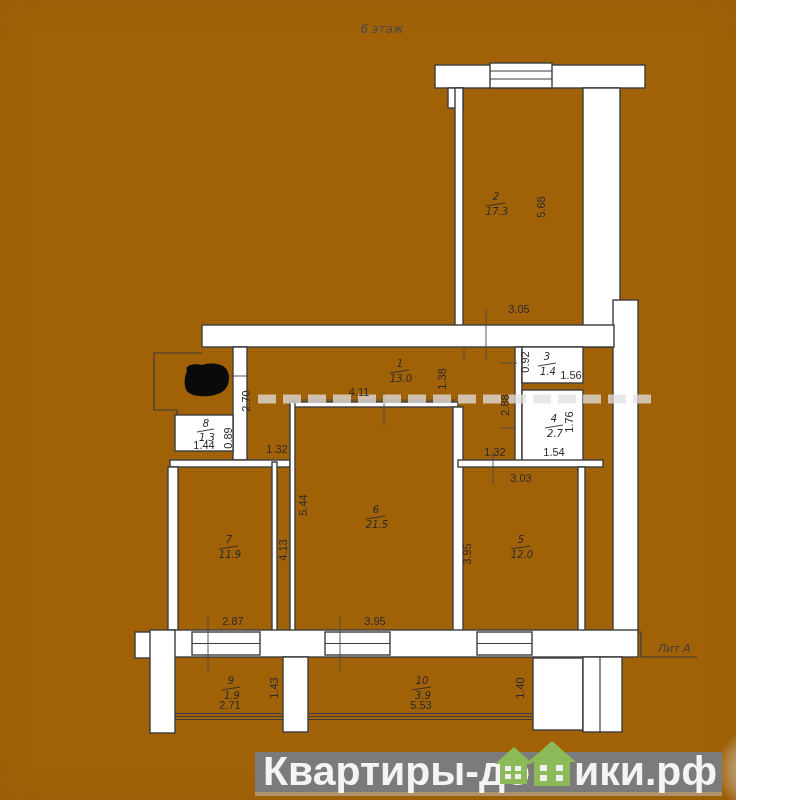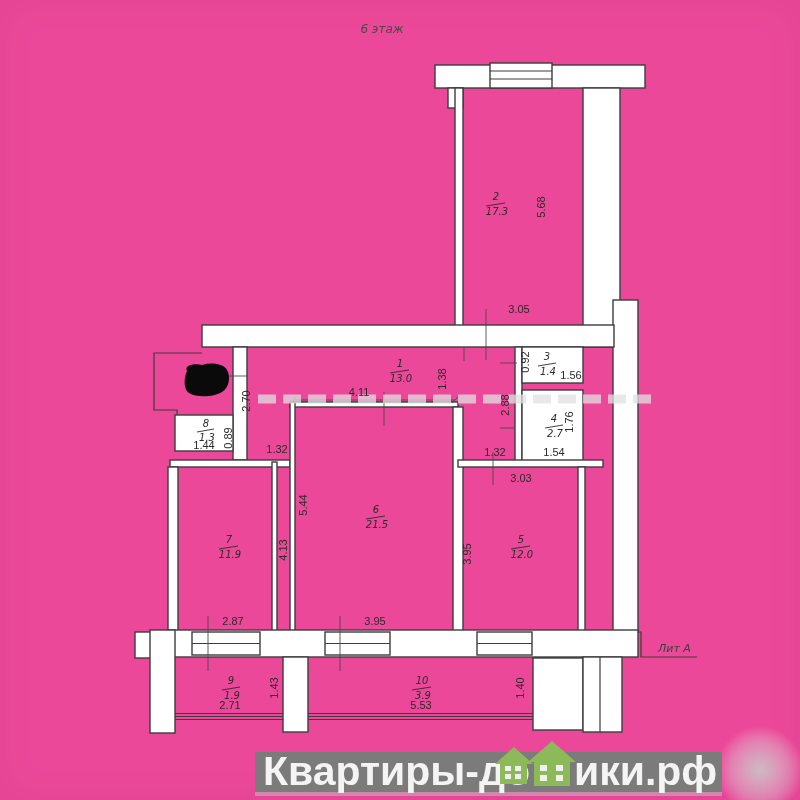--- a/index.html
+++ b/index.html
@@ -1,16 +1,16 @@
 <!DOCTYPE html>
 <html><head>
 <meta charset="utf-8">
 <style>
   html,body{margin:0;padding:0;background:#fff;}
-  .page{position:relative;width:800px;height:800px;background:#ec4899;overflow:hidden;
+  .page{position:relative;width:736px;height:800px;background:#a16207;overflow:hidden;
         box-shadow:inset 0 0 40px rgba(0,0,0,0.05);font-family:"Liberation Sans",sans-serif;}
   svg{display:block;}
   .wall{fill:#ffffff;stroke:#3d3d3d;stroke-width:1.4;}
   .wline{stroke:#3d3d3d;stroke-width:1.2;fill:none;}
   .thin{stroke:#4a4a4a;stroke-width:0.9;fill:none;}
   .gap{fill:#ffffff;stroke:none;}
   .dim{font-family:"Liberation Sans",sans-serif;font-size:11px;fill:#2b2b2b;text-anchor:middle;}
   .rnum,.rarea{font-family:"DejaVu Sans",sans-serif;font-style:italic;font-size:10px;
                fill:#2b2b2b;text-anchor:middle;}
   .frac{stroke:#2b2b2b;stroke-width:0.9;}

